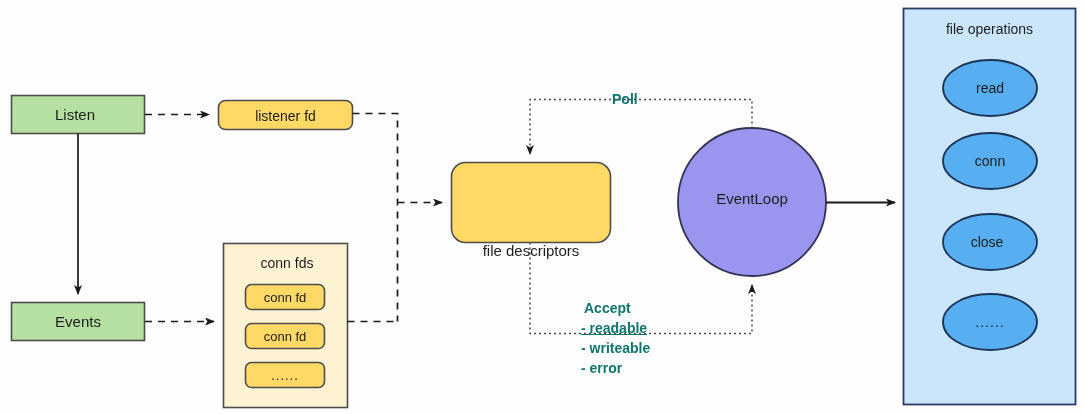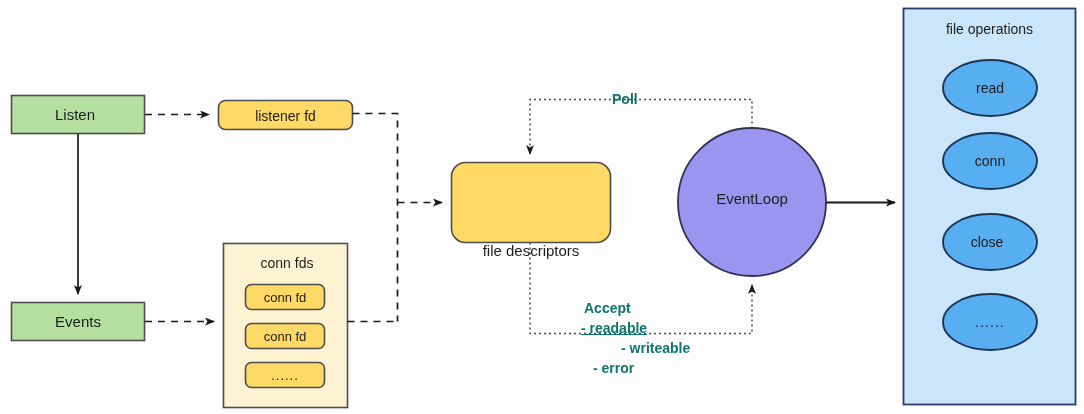--- a/index.html
+++ b/index.html
@@ -134,17 +134,17 @@
 
   <div class="node-text" style="left:943px;top:74px;width:94px;height:28px;font-size:14px;">read</div>
   <div class="node-text" style="left:943px;top:147px;width:94px;height:28px;font-size:14px;">conn</div>
   <div class="node-text" style="left:943px;top:228px;width:88px;height:28px;font-size:14px;text-align:center;">close</div>
   <div class="node-text" style="left:943px;top:308px;width:94px;height:28px;font-size:14px;letter-spacing:1px;">......</div>
 
   <div class="lbl" style="left:612px;top:89px;">Poll</div>
 
   <div class="lbl" style="left:584px;top:298px;">Accept</div>
   <div class="lbl" style="left:581px;top:318px;text-decoration:underline;">- readable</div>
-  <div class="lbl" style="left:581px;top:338px;margin-left:40px;">- writeable</div>
-  <div class="lbl" style="left:581px;top:358px;margin-left:12px;">- error</div>
+  <div class="lbl" style="left:581px;top:338px;">- writeable</div>
+  <div class="lbl" style="left:581px;top:358px;">- error</div>
 
 
 </div>
 
 </body></html>

